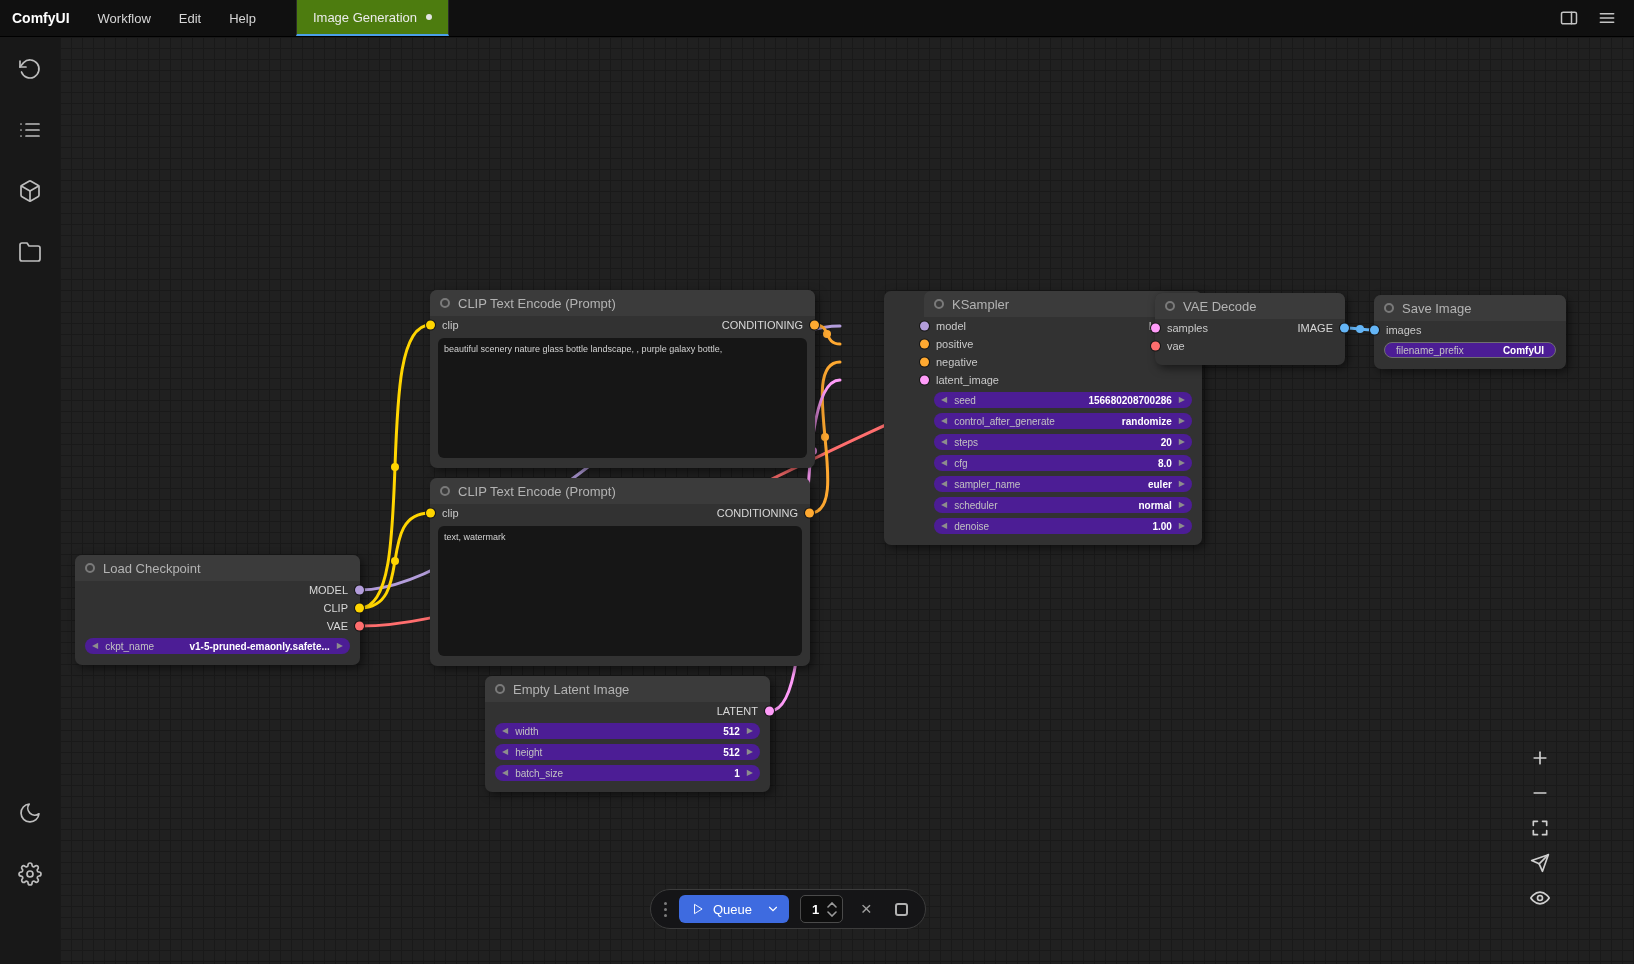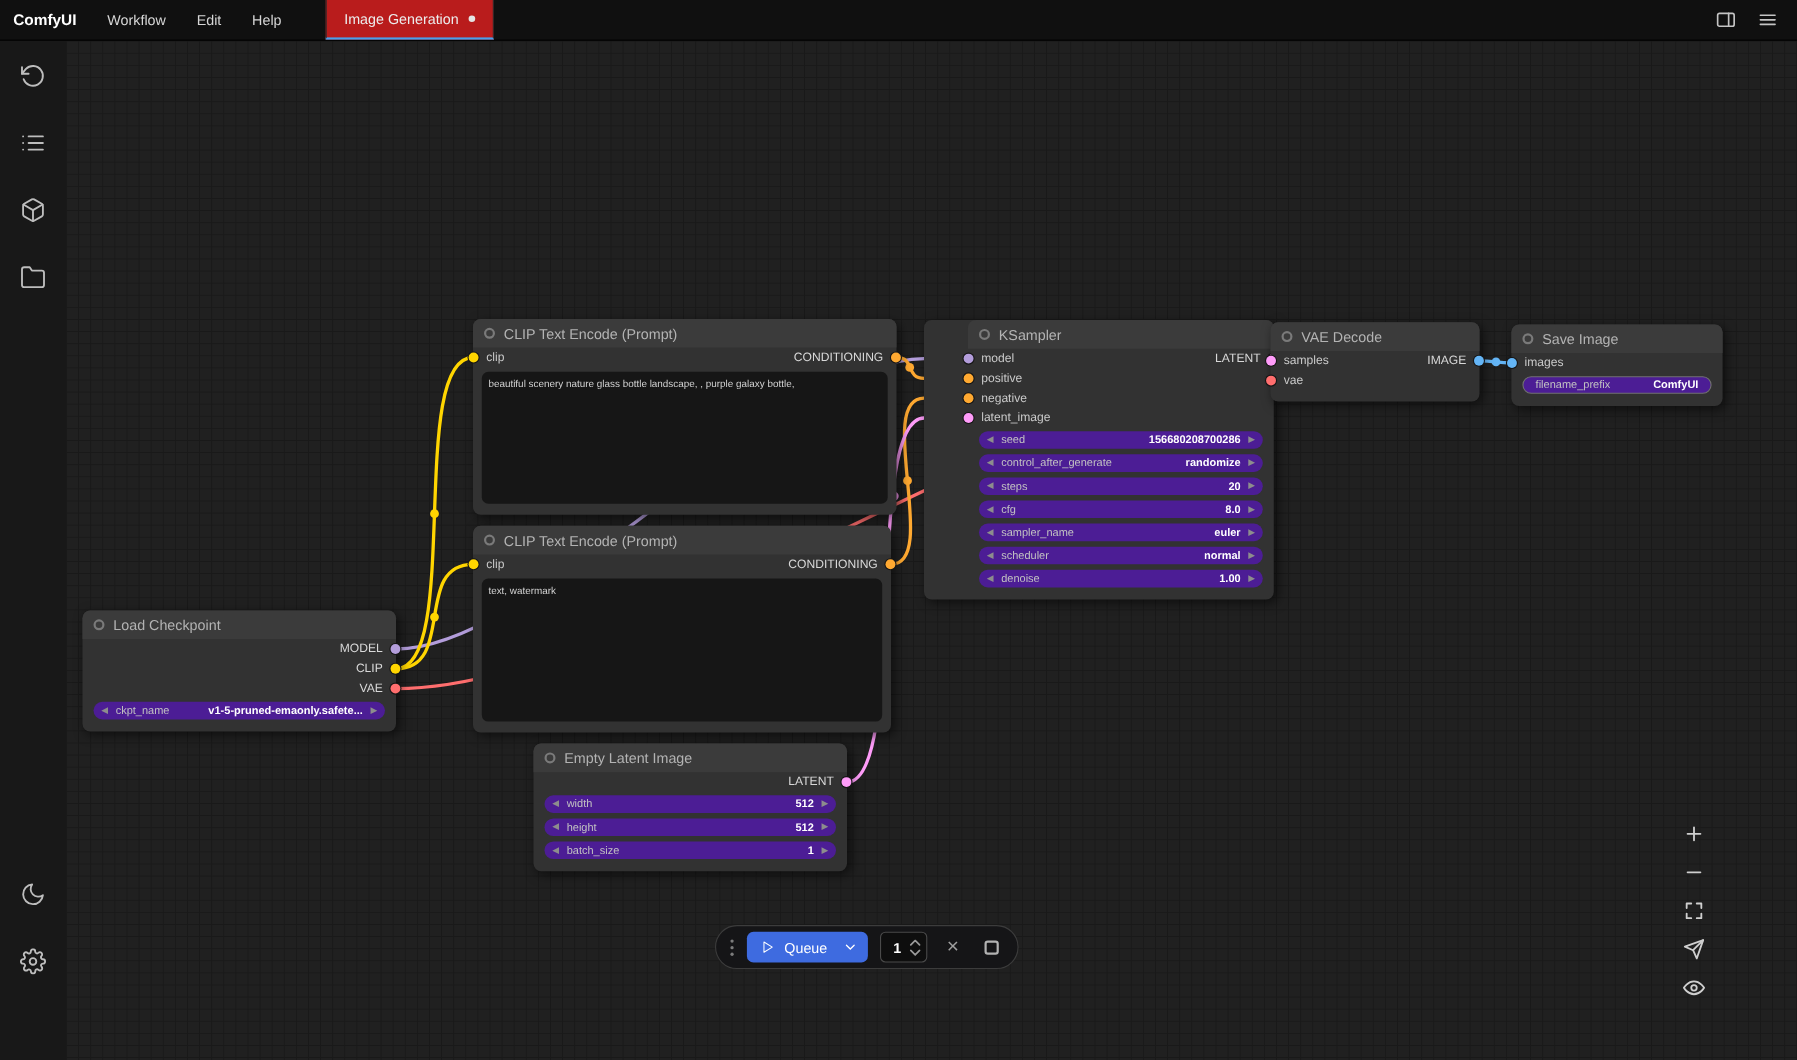--- a/index.html
+++ b/index.html
@@ -14,21 +14,21 @@
   
   .topbar {
     position:absolute; left:0; top:0; width:1634px; height:37px;
     background:#101010; display:flex; align-items:stretch; z-index:10;
     border-bottom:1px solid #000;
   }
   .logo { display:flex; align-items:center; padding:0 14px 0 12px; font-weight:bold; font-size:14px; color:#fff; }
   .menu-item { display:flex; align-items:center; padding:13px 14px; font-size:13px; color:#d6d6d6; cursor:pointer; }
   .tab {
     margin-left:26px; padding:0 16px; display:flex; align-items:center; gap:9px;
-    font-size:13px; color:#ececec; background:#b91c1c;
+    font-size:13px; color:#ececec; background:#4d7c0f;
     border-left:1px solid #2a2a2a; border-right:1px solid #2a2a2a;
     border-bottom:2px solid #4b9fea; cursor:pointer;
   }
   .tab-dot { width:6px; height:6px; border-radius:50%; background:#e4e4e4; }
   .topbar-right { margin-left:auto; display:flex; align-items:center; gap:16px; padding-right:16px; }
   .tb-icon { width:22px; height:22px; display:flex; align-items:center; justify-content:center; color:#c4c4c4; cursor:pointer; }
   .tb-icon svg { stroke:#c4c4c4; fill:none; stroke-width:1.8; stroke-linecap:round; stroke-linejoin:round; }
 
   
   .sidebar {
@@ -99,21 +99,21 @@
   .widget.no-arrows .w-value { margin-right:0; }
 
   .textarea {
     margin:4px 8px 0 8px; flex:1; background:#161616; border-radius:6px;
     padding:5px 6px; font-family:Liberation Sans, sans-serif; font-size:9px;
     line-height:1.35; color:#d2d2d2; overflow:hidden; cursor:text;
   }
 
   
   .queue-bar {
-    position:absolute; left:590px; top:804px; height:40px; z-index:5;
+    position:absolute; left:590px; top:852px; height:40px; z-index:5;
     background:#151517; border:1px solid #3c3c3c; border-radius:20px;
     display:flex; align-items:center; padding:0 12px; gap:11px;
   }
   .grip { display:flex; flex-direction:column; gap:3px; cursor:grab; padding:0 1px; }
   .grip i { width:3px; height:3px; border-radius:50%; background:#7c7c7c; }
   .queue-btn {
     display:flex; align-items:stretch; background:#3e6be0; height:28px; border-radius:6px;
     color:#fff; font-size:13px; overflow:hidden; cursor:pointer;
   }
   .queue-main { display:flex; align-items:center; gap:8px; padding:0 12px; }
@@ -310,21 +310,21 @@
       </div>
       <div class="widget">
         <span class="arrow">◀</span>
         <span class="w-label">batch_size</span>
         <span class="w-value">1</span>
         <span class="arrow">▶</span>
       </div>
     </div>
   </div>
 
-  <div class="node" style="left:780px; top:254px; width:318px;padding-left:40px;">
+  <div class="node" style="left:824px; top:254px; width:318px;padding-left:40px;">
     <div class="node-header">
       <span class="collapse-dot"></span>
       <span class="node-title">KSampler</span>
     </div>
     <div class="slot-row">
       <span class="port in c-model"></span>
       <span class="in-label">model</span>
       <span class="out-label">LATENT</span>
       <span class="port out c-latent"></span>
     </div>

